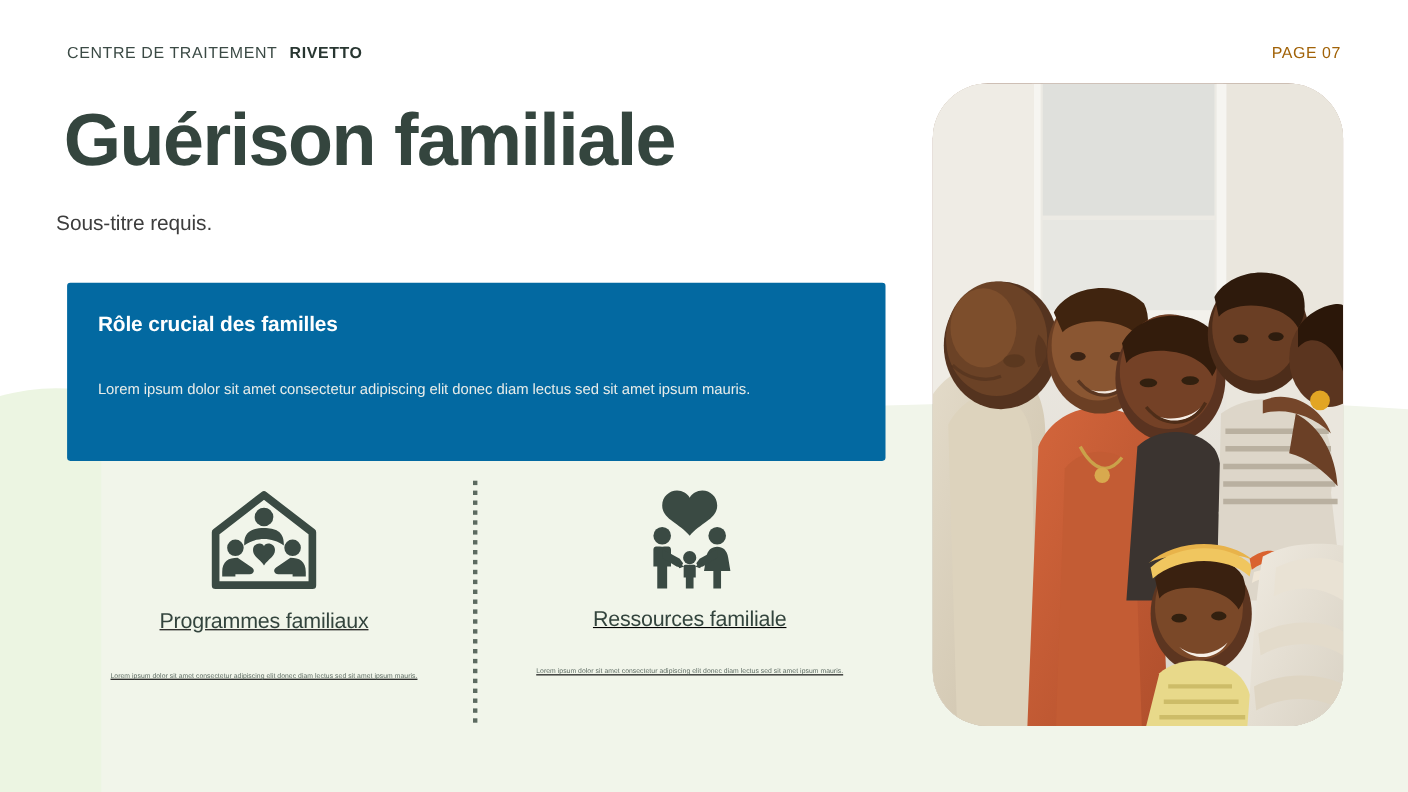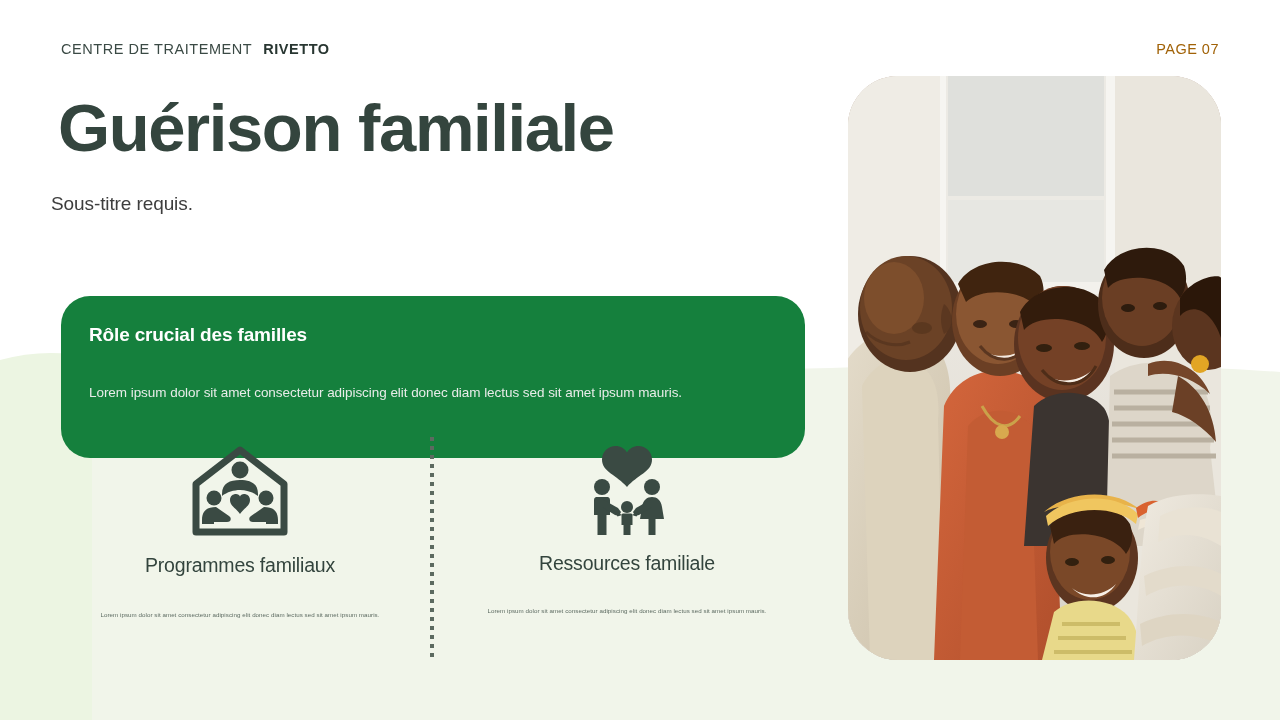--- a/index.html
+++ b/index.html
@@ -88,25 +88,24 @@
     letter-spacing: -0.1px;
     margin: 0;
   }
   
   .dark-card {
     position: absolute;
     left: 61px;
     top: 257px;
     width: 744px;
     height: 162px;
-    background: #15803d;
-    border-radius: 29px;
+    background: #0369a1;
+    border-radius: 3px;
     z-index: 5;
     box-sizing: border-box;
-    margin-top: 39px;
   }
   .dark-card-title {
     position: absolute;
     left: 28px;
     top: 28px;
     font-size: 19px;
     font-weight: 700;
     color: #ffffff;
     letter-spacing: -0.15px;
   }
@@ -129,20 +128,21 @@
     width: 744px;
     height: 228px;
     z-index: 5;
   }
   .feature {
     position: absolute;
     top: 0;
     width: 340px;
     height: 228px;
     text-align: center;
+    text-decoration: underline;
   }
   .feature-1 { left: 9px; }
   .feature-2 { left: 396px; }
   .feature-icon {
     height: 92px;
     display: flex;
     align-items: center;
     justify-content: center;
     margin-top: 8px;
   }

